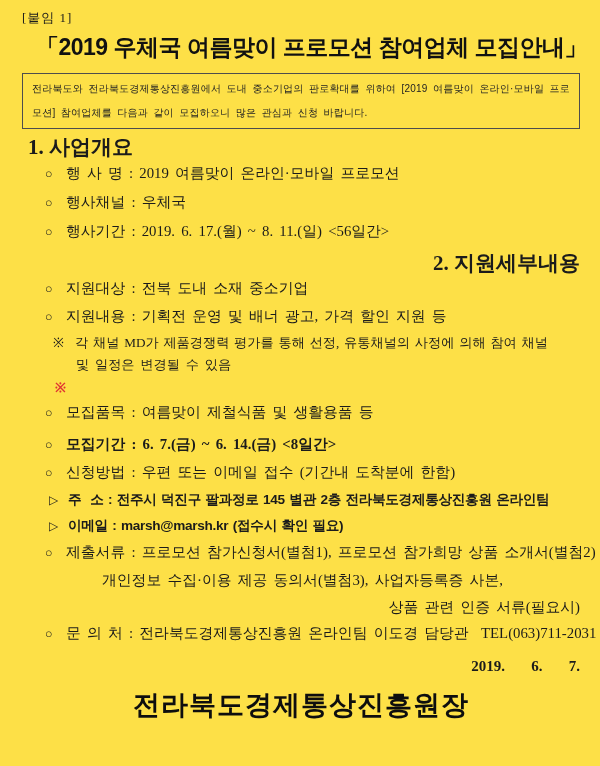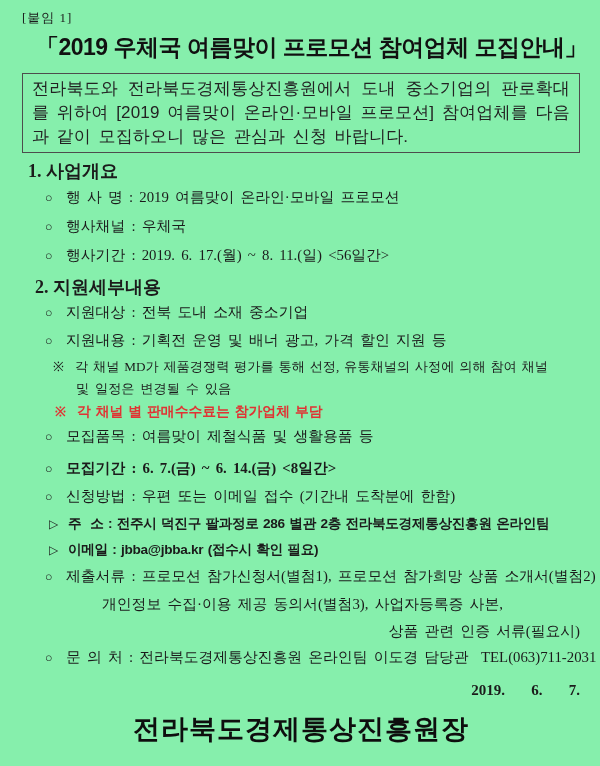--- a/index.html
+++ b/index.html
@@ -1,20 +1,20 @@
 <!DOCTYPE html>
 <html><head>
 <meta charset="utf-8">
 <style>
   * { margin:0; padding:0; box-sizing:border-box; }
   html,body { background:#ffffff; }
   .page {
     position:relative;
     width:600px; height:766px;
-    background:#86efac;
+    background:#fde047;
     color:#1b1b1b;
     font-family:"Liberation Serif","DejaVu Serif",serif;
     padding:9px 20px 16px 22px;
     overflow:hidden;
   }
   .attachment { font-size:13px; line-height:18px; letter-spacing:1px; }
   .title {
     margin:4px 0 0 14px;
     text-align:left;
     font-family:"Liberation Sans","DejaVu Sans",sans-serif;
@@ -25,33 +25,33 @@
     white-space:pre;
     color:#111;
   }
   .intro-box {
     margin-top:10px;
     border:1.5px solid #4d4d4d;
     padding:3px 9px;
   }
   .intro-text {
     font-family:"Liberation Sans","DejaVu Sans",sans-serif;
-    font-size:17px;
+    font-size:10px;
     line-height:24px;
     text-align:justify;
     word-spacing:2.5px;
     letter-spacing:0.2px;
     color:#222;
   }
   .sec1 { margin-top:6px; }
   .sec2 { margin-top:5px; }
   .sec3 { margin-top:4px; }
-  .sec-heading { font-weight:bold; font-size:18px; line-height:24px; }
+  .sec-heading { font-weight:bold; font-size:21px; line-height:24px; }
   .sec1 .sec-heading { padding-left:6px; }
-  .sec2 .sec-heading { padding-left:13px; }
+  .sec2 .sec-heading { padding-left:13px;text-align:right; }
   .sec3 .sec-heading { padding-left:7px; }
 
   .line {
     display:flex; align-items:baseline;
     padding-left:23px;
     font-size:14.8px;
     line-height:27px;
     word-spacing:2.5px;
   }
   .sec1 .line { line-height:28px; }
@@ -139,44 +139,43 @@
     </div>
     <div class="line note">
       <span class="bullet">※</span>
       <span class="text">각 채널 MD가 제품경쟁력 평가를 통해 선정, 유통채널의 사정에 의해 참여 채널</span>
     </div>
     <div class="line note-cont">
       <span class="text">및 일정은 변경될 수 있음</span>
     </div>
     <div class="line note red">
       <span class="bullet">※</span>
-      <span class="text">각 채널 별 판매수수료는 참가업체 부담</span>
     </div>
     <div class="line">
       <span class="bullet">○</span>
       <span class="text">모집품목 : 여름맞이 제철식품 및 생활용품 등</span>
     </div>
   </section>
 
   <section class="sec3">
     <div class="line bold">
       <span class="bullet">○</span>
       <span class="text">모집기간 : 6. 7.(금) ~ 6. 14.(금) &lt;8일간&gt;</span>
     </div>
     <div class="line">
       <span class="bullet">○</span>
       <span class="text">신청방법 : 우편 또는 이메일 접수 (기간내 도착분에 한함)</span>
     </div>
     <div class="line gothic">
       <span class="bullet">▷</span>
-      <span class="text">주  소 : 전주시 덕진구 팔과정로 286 별관 2층 전라북도경제통상진흥원 온라인팀</span>
+      <span class="text">주  소 : 전주시 덕진구 팔과정로 145 별관 2층 전라북도경제통상진흥원 온라인팀</span>
     </div>
     <div class="line gothic">
       <span class="bullet">▷</span>
-      <span class="text">이메일 : jbba@jbba.kr (접수시 확인 필요)</span>
+      <span class="text">이메일 : marsh@marsh.kr (접수시 확인 필요)</span>
     </div>
     <div class="line">
       <span class="bullet">○</span>
       <span class="text">제출서류 : 프로모션 참가신청서(별첨1), 프로모션 참가희망 상품 소개서(별첨2)</span>
     </div>
     <div class="line cont1">
       <span class="text">개인정보 수집·이용 제공 동의서(별첨3), 사업자등록증 사본,</span>
     </div>
     <div class="line cont2">
       <span class="text">상품 관련 인증 서류(필요시)</span>

